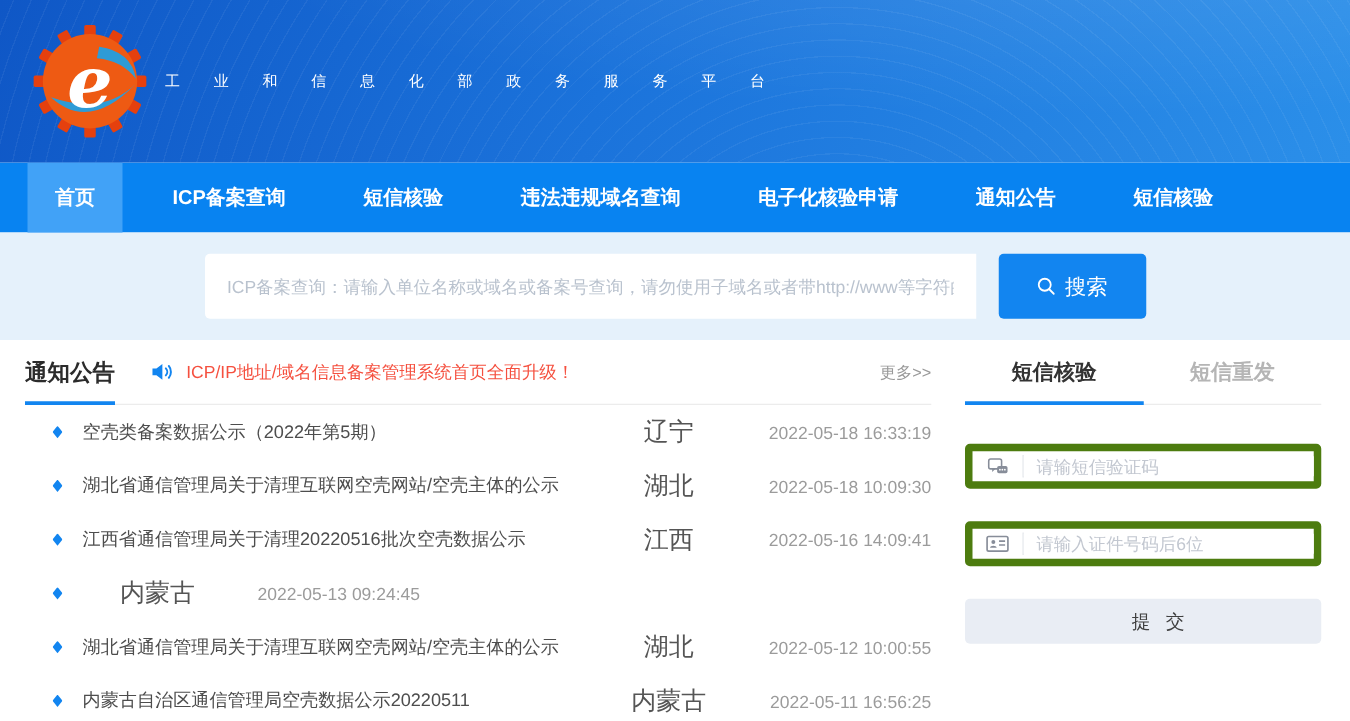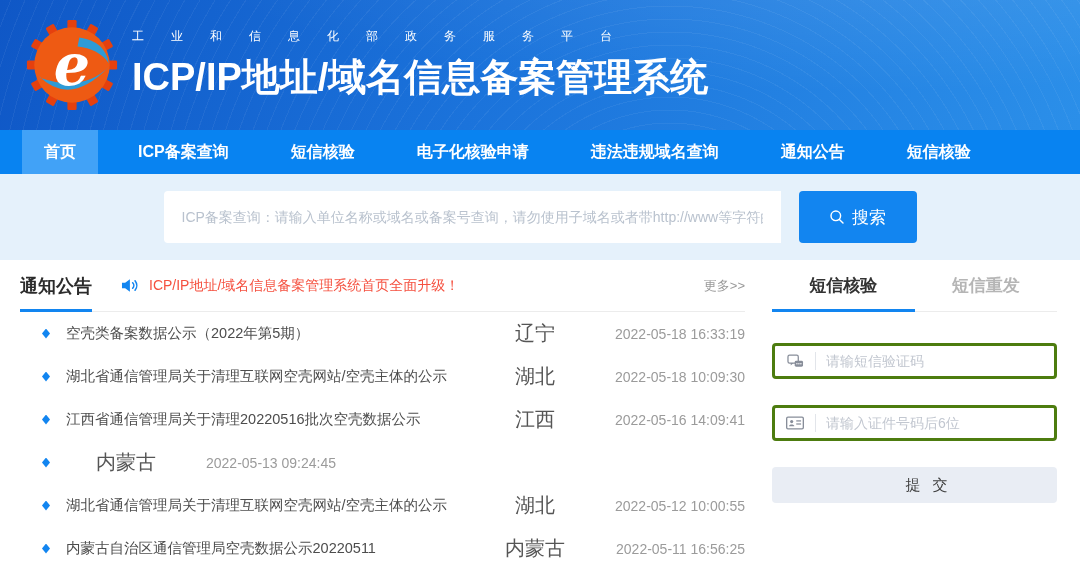--- a/index.html
+++ b/index.html
@@ -14,21 +14,21 @@
     background:repeating-radial-gradient(circle at 62% 215%, rgba(255,255,255,0.055) 0 1px, transparent 1px 13px); }
   .hero-deco2 { position:absolute; inset:0;
     background:radial-gradient(ellipse at 80% -30%, rgba(255,255,255,0.10), transparent 55%); }
   .hero-inner { position:relative; display:flex; align-items:center; height:100%; padding-left:26px; }
   .logo { width:92px; height:92px; flex:0 0 auto; }
   .hero-text { margin-left:14px; color:#fff; }
   .hero-subtitle { font-size:12px; letter-spacing:27px; white-space:nowrap; }
   .hero-title { font-size:38px; font-weight:600; margin-top:7px; white-space:nowrap; }
 
   
-  .nav { height:44px; background:#0883F1; display:flex; align-items:stretch; padding-left:22px; }
+  .nav { height:56px; background:#0883F1; display:flex; align-items:stretch; padding-left:22px; }
   .nav-item { display:flex; align-items:center; padding:0 22px; margin-right:18px;
     color:#fff; font-size:16px; font-weight:bold; text-decoration:none; cursor:pointer; white-space:nowrap; }
   .nav-item.active { background:#41A2F7; }
 
   
   .search-band { height:86px; background:#E5F1FB; display:flex; justify-content:center; align-items:center; }
   .search-box { display:flex; width:753px; height:52px; }
   .search-input { flex:1; border:none; outline:none; background:#fff; border-radius:4px 0 0 4px;
     padding:0 18px; font-size:14px; color:#333; }
   .search-input::placeholder { color:#B9C2CE; }
@@ -55,21 +55,21 @@
   .n-date { width:150px; text-align:right; font-size:14px; color:#9B9B9B; flex:0 0 auto; }
 
   
   .sms-panel { width:285px; flex:0 0 auto; }
   .tabs { height:52px; display:flex; border-bottom:1px solid #ECECEC; }
   .tab { flex:1; display:flex; align-items:center; justify-content:center; position:relative;
     font-size:17px; font-weight:bold; color:#B5B5B5; cursor:pointer; }
   .tab.active { color:#333; }
   .tab.active::after { content:''; position:absolute; left:0; bottom:-1px; width:100%; height:3px; background:#1285F0; }
 
-  .field { display:flex; align-items:center; height:36px; border:3px solid #4d7c0f; border-radius:4px;
+  .field { display:flex; align-items:center; height:36px; border:6px solid #4d7c0f; border-radius:4px;
     margin-top:26px; background:#fff; }
   .field.first { margin-top:31px; }
   .f-icon { width:40px; display:flex; align-items:center; justify-content:center; flex:0 0 auto; }
   .f-div { width:1px; height:18px; background:#E2E5EA; flex:0 0 auto; }
   .field input { flex:1; min-width:0; border:none; outline:none; padding:0 10px; font-size:14px; color:#333; }
   .field input::placeholder { color:#C2C7D0; }
 
   .submit { width:100%; height:36px; margin-top:26px; border:none; border-radius:4px;
     background:#E9EDF4; color:#404040; font-size:15px; letter-spacing:4px; cursor:pointer;padding-left:28px; }
 </style>
@@ -97,31 +97,30 @@
           <rect x="45" y="1" width="10" height="10" rx="1.5" transform="rotate(300 50 50)"></rect>
           <rect x="45" y="1" width="10" height="10" rx="1.5" transform="rotate(330 50 50)"></rect>
         </g>
         <circle cx="50" cy="50" r="41" fill="#EE5A13"></circle>
         <path d="M58 20 Q 86 24 90 48 Q 78 32 56 30 Z" fill="#2E9BD6"></path>
         <path d="M14 62 Q 48 96 90 52 Q 62 80 16 64 Z" fill="#2E9BD6"></path>
         <text x="50" y="72" font-size="62" fill="#FFFFFF" font-weight="bold" text-anchor="middle" font-family="'DejaVu Serif',serif" font-style="italic">e</text>
       </svg>
       <div class="hero-text">
         <div class="hero-subtitle">工业和信息化部政务服务平台</div>
-        <div class="hero-title">ICP/IP地址/域名信息备案管理系统</div>
       </div>
     </div>
   </header>
 
   <nav class="nav">
     <a class="nav-item active">首页</a>
     <a class="nav-item">ICP备案查询</a>
     <a class="nav-item">短信核验</a>
+    <a class="nav-item">违法违规域名查询</a>
     <a class="nav-item">电子化核验申请</a>
-    <a class="nav-item">违法违规域名查询</a>
     <a class="nav-item">通知公告</a>
     <a class="nav-item">短信核验</a>
   </nav>
 
   <div class="search-band">
     <div class="search-box">
       <input class="search-input" type="text" placeholder="ICP备案查询：请输入单位名称或域名或备案号查询，请勿使用子域名或者带http://www等字符的网址查询" style="">
       <button class="search-btn">
         <svg width="16" height="16" viewBox="0 0 20 20">
           <circle cx="8.5" cy="8.5" r="6" fill="none" stroke="#fff" stroke-width="1.8"></circle>

